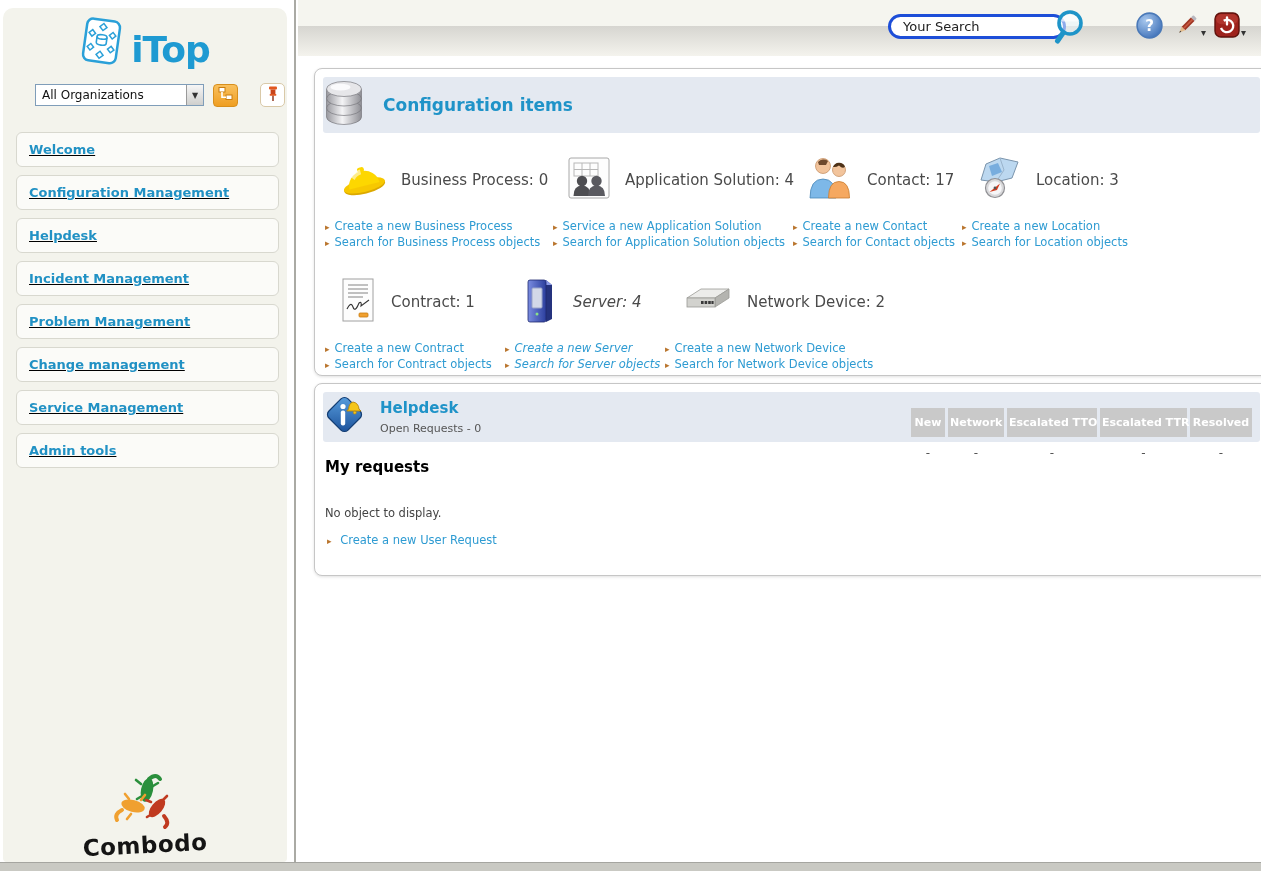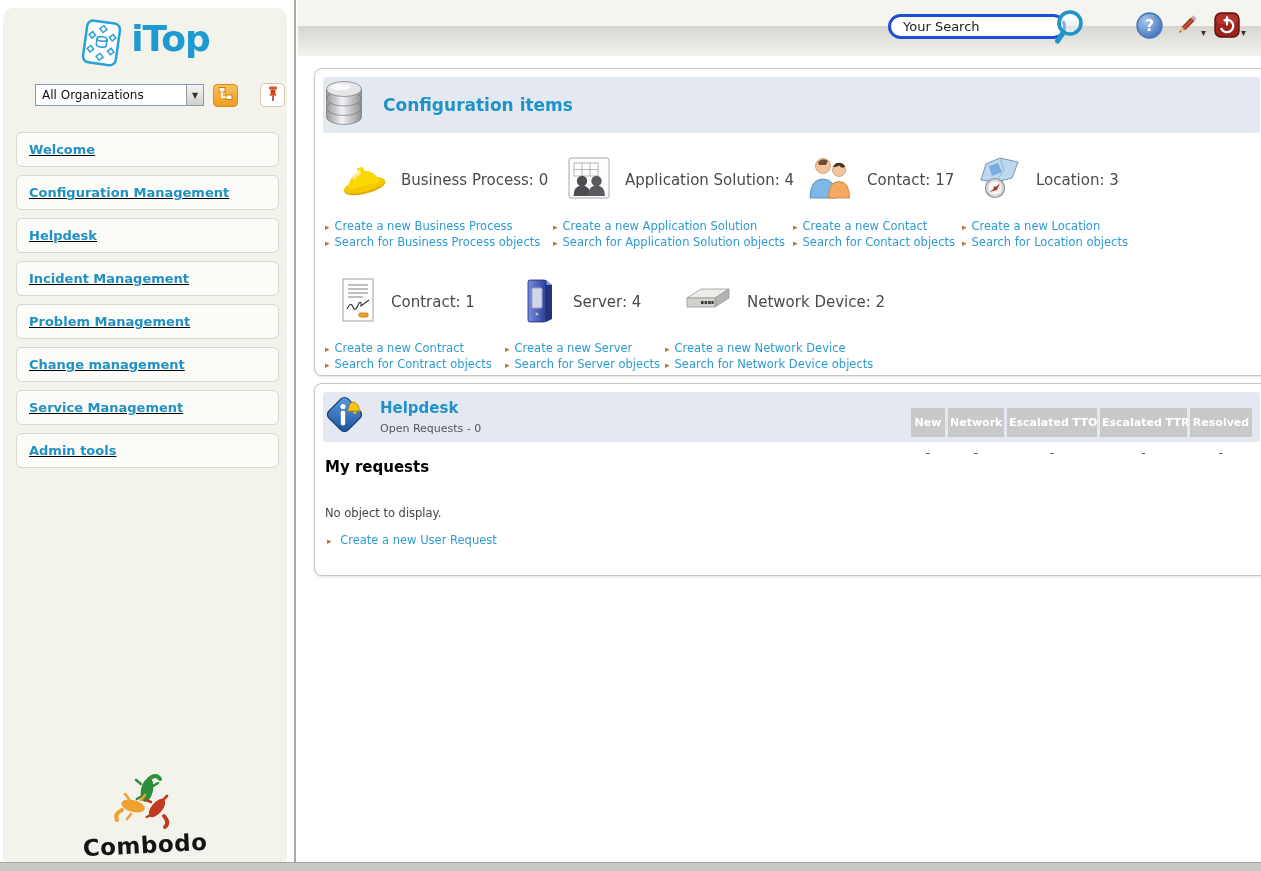--- a/index.html
+++ b/index.html
@@ -4,21 +4,21 @@
 <style>
   * { margin:0; padding:0; box-sizing:border-box; }
   html,body { width:1261px; height:871px; overflow:hidden; background:#fff;
     font-family:"DejaVu Sans","Liberation Sans",sans-serif; }
   .page { position:relative; width:1261px; height:871px; background:#fff; }
 
   
   .sidebar { position:absolute; left:3px; top:8px; width:284px; height:854px;
     background:#f3f3ec; border-radius:10px 10px 4px 4px; }
   .splitter { position:absolute; left:294px; top:0; width:2px; height:862px; background:#aaaaa4; }
-  .logo { display:flex; justify-content:center; align-items:flex-start; gap:7px; margin-top:10px; height:52px; }
+  .logo { display:flex; justify-content:center; align-items:flex-end; gap:7px; margin-top:10px; height:52px; }
   .logo-text { color:#1e9ad2; font-size:36px; font-weight:bold; letter-spacing:-1px; }
   .org-row { display:flex; align-items:center; margin:13px 0 0 32px; }
   .select-box { width:169px; height:22px; background:#fff; border:1px solid #7f9db9;
     display:flex; align-items:center; font-size:12px; color:#111; cursor:pointer; }
   .select-box .txt { flex:1; padding-left:6px; white-space:nowrap; overflow:hidden; }
   .select-arrow { width:17px; height:20px; background:linear-gradient(#f6f6f6,#cfcfcd);
     border-left:1px solid #9a9a9a; font-size:8px; color:#333; display:flex; align-items:center; justify-content:center; }
   .btn-orange { margin-left:9px; width:25px; height:23px; border:1px solid #d88f1c; border-radius:4px;
     background:linear-gradient(#f9c05d,#ef9e22); display:flex; align-items:center; justify-content:center; cursor:pointer; }
   .btn-pin { margin-left:22px; width:25px; height:24px; border:1px solid #d9c9a8; border-radius:5px;
@@ -54,21 +54,21 @@
   .helpdesk-panel .panel-header { height:50px; }
   .panel-title { color:#1f93c8; font-size:17px; font-weight:bold; margin-left:18px; }
   .hd-titles { margin-left:13px; }
   .hd-title { color:#1f93c8; font-size:15px; font-weight:bold; }
   .hd-sub { color:#555; font-size:11px; margin-top:5px; }
 
   .groups-row { display:flex; padding-left:10px; }
   .row1 { margin-top:20px; }
   .row2 { margin-top:24px; }
   .g1 { width:228px; } .g2 { width:240px; } .g3 { width:169px; } .g4 { flex:1; }
-  .g5 { width:180px; } .g6 { width:160px; } .g7 { flex:1; }
+  .g5 { width:180px; } .g6 { width:160px;font-style:italic; } .g7 { flex:1; }
   .group-head { display:flex; align-items:center; height:54px; margin-left:14px; }
   .group-title { color:#4a4a4a; font-size:15px; margin-left:14px; white-space:nowrap; }
   .glinks { margin-top:12px; }
   .link-line { font-size:11.5px; line-height:15px; white-space:nowrap; }
   .bullet { color:#b9742c; font-size:9px; margin-right:5px; }
   a.blue-link { color:#2e9bd2; text-decoration:none; cursor:pointer; }
 
   .hd-table { position:absolute; top:24px; right:16px; display:grid;
     grid-template-columns:34px 56px 90px 87px 62px; column-gap:3px; row-gap:9px; }
   .hd-col { height:29px; line-height:29px; background:#c9c9c9; color:#fff;
@@ -285,21 +285,21 @@
               </g>
               <circle cx="15" cy="25" r="5.2" fill="#4e4e52"></circle>
               <path d="M6.5 40 q0 -10.5 8.5 -10.5 t8.5 10.5 z" fill="#4e4e52"></path>
               <circle cx="29.5" cy="25" r="5.2" fill="#5a5a60"></circle>
               <path d="M21 40 q0 -10.5 8.5 -10.5 t8.5 10.5 z" fill="#5a5a60"></path>
             </svg>
           </span>
           <span class="group-title">Application Solution: 4</span>
         </div>
         <div class="glinks">
-          <div class="link-line"><span class="bullet">▸</span><a class="blue-link">Create a new Application Solution</a></div>
+          <div class="link-line"><span class="bullet">▸</span><a class="blue-link">Service a new Application Solution</a></div>
           <div class="link-line"><span class="bullet">▸</span><a class="blue-link">Search for Application Solution objects</a></div>
         </div>
       </div>
 
       <div class="group g3">
         <div class="group-head">
           <span>
             <svg width="46" height="44" viewBox="0 0 46 44">
               <circle cx="16" cy="10" r="7.5" fill="#f2c49c" stroke="#c89468" stroke-width=".8"></circle>
               <path d="M11 6 a7.5 7.5 0 0 1 10 -1 l-2 4 h-7 z" fill="#6e4a2e"></path>

